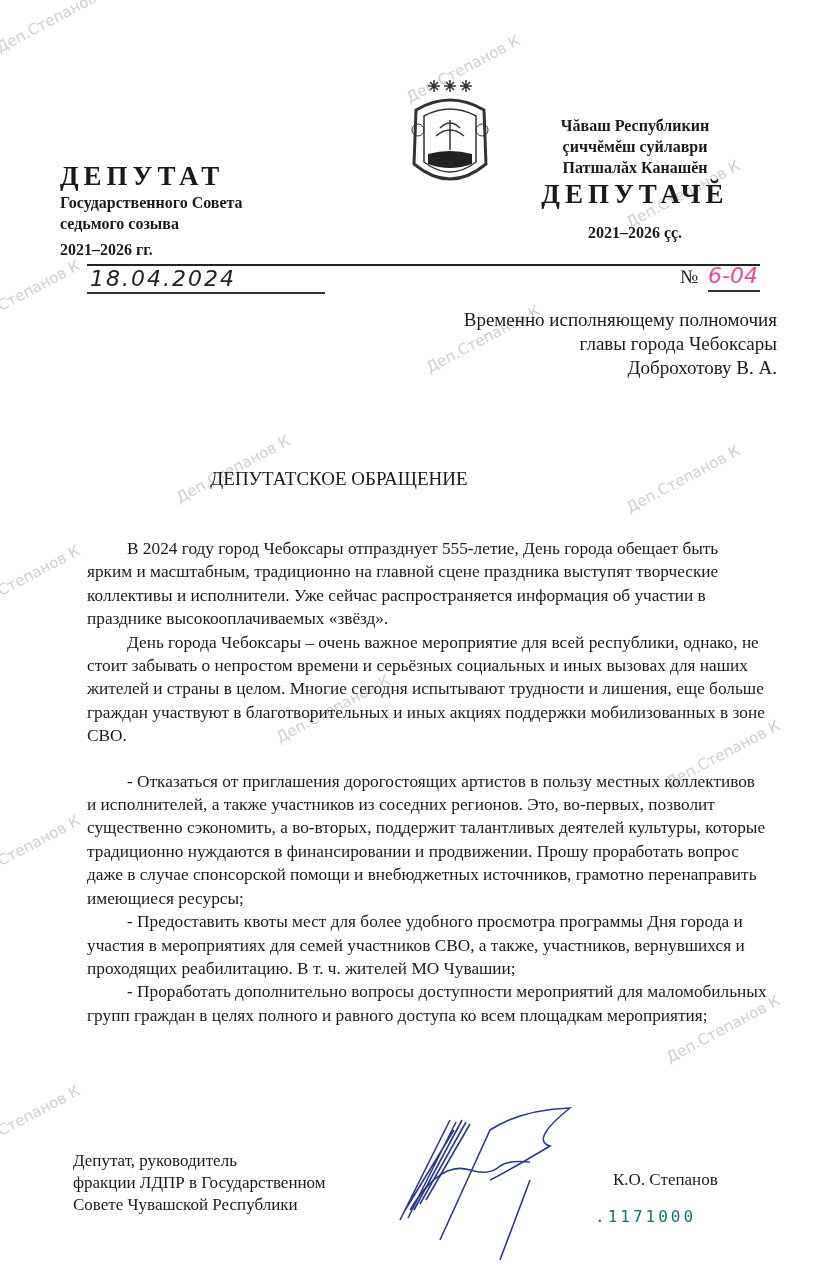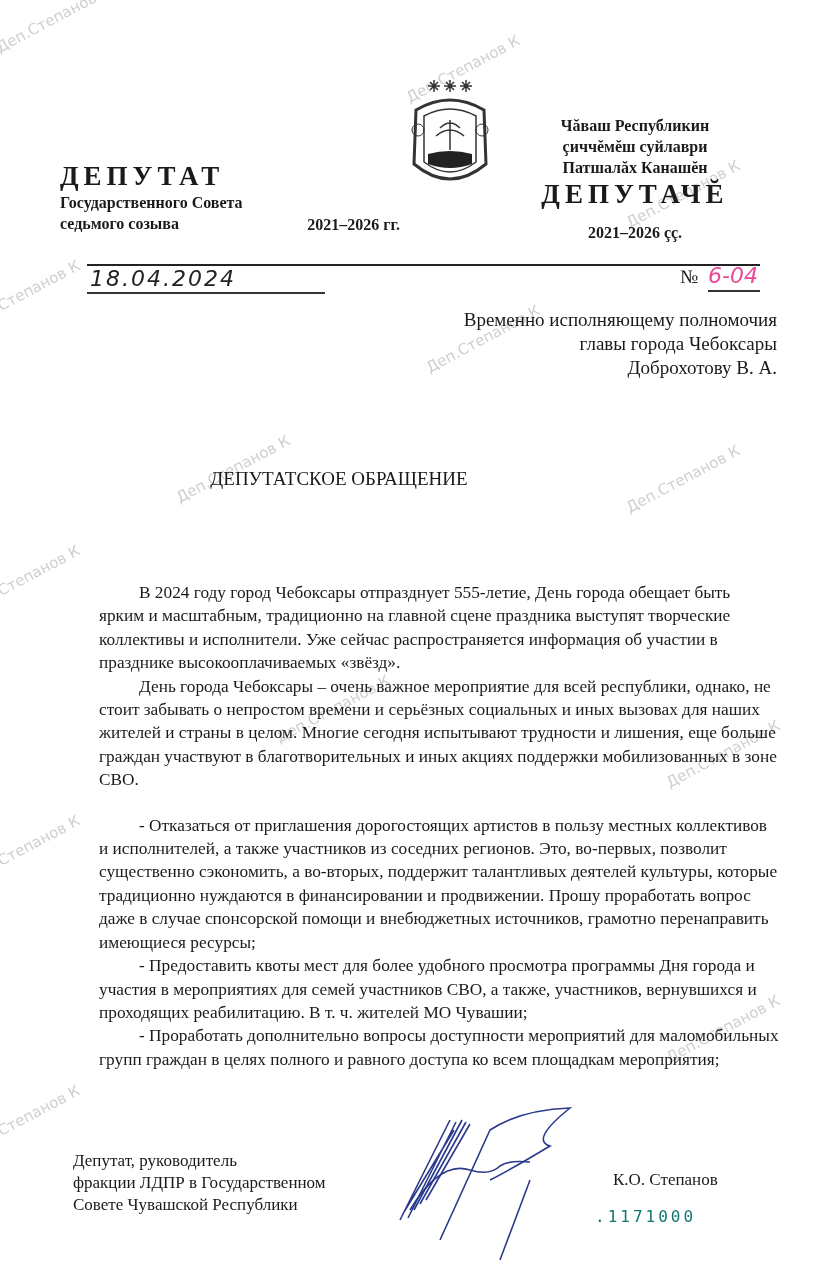--- a/index.html
+++ b/index.html
@@ -4,33 +4,33 @@
 <style>
   html, body { margin: 0; padding: 0; background: #ffffff; }
   body { width: 817px; height: 1280px; position: relative; overflow: hidden;
          font-family: "Liberation Serif", "DejaVu Serif", serif; color: #1a1a1a; }
   .abs { position: absolute; }
   .hdr-left { left: 60px; top: 112px; width: 340px; text-align: left; margin-top: 48px; }
   .hdr-right { left: 510px; top: 115px; width: 250px; text-align: center; }
   .big { font-weight: bold; font-size: 27px; letter-spacing: 5px; line-height: 32px; }
   .sub { font-weight: bold; font-size: 16px; line-height: 21px; }
   .years { font-weight: bold; font-size: 16px; }
-  .years-left { left: 60px; top: 216px; width: 340px; text-align: right; }
+  .years-left { left: 60px; top: 241px; width: 340px; text-align: left; }
   .years-right { left: 510px; top: 224px; width: 250px; text-align: center; }
   .rule-top { left: 87px; top: 264px; width: 673px; height: 2px; background: #222; }
   .date { left: 90px; top: 266px; font-family: "DejaVu Sans", sans-serif; font-style: italic;
           font-size: 22px; letter-spacing: 2px; color: #222; }
   .date-line { left: 87px; top: 292px; width: 238px; height: 1.5px; background: #333; }
   .numlbl { left: 680px; top: 266px; font-size: 19px; }
   .numval { left: 708px; top: 263px; font-family: "DejaVu Sans", sans-serif; font-style: italic;
             font-size: 22px; color: #ec4899; }
   .num-line { left: 708px; top: 290px; width: 52px; height: 1.5px; background: #333; }
   .addressee { right: 40px; top: 308px; text-align: right; font-size: 19px; line-height: 24px; }
   .title { left: 0; width: 678px; top: 468px; text-align: center; font-size: 19px; }
-  .body { left: 99px; top: 537px; width: 680px; font-size: 17.3px; line-height: 23.4px; text-align: left; margin-top: 44px; }
+  .body { left: 87px; top: 537px; width: 680px; font-size: 17.3px; line-height: 23.4px; text-align: left; }
   .body p { margin: 0; }
   .body p.ind { text-indent: 40px; }
   .body .gap { height: 22px; }
   .sig-role { left: 73px; top: 1150px; font-size: 17px; line-height: 22px; }
   .sig-name { left: 613px; top: 1170px; font-size: 17px; }
   .stamp { left: 595px; top: 1207px; font-size: 16px; color: #0f766e; letter-spacing: 3px; font-family: "DejaVu Sans Mono", monospace; }
   .watermark { font-family: "DejaVu Sans", sans-serif; font-size: 15px; color: #cfcfcf;
                transform: rotate(-28deg); white-space: nowrap; }
   .emblem { left: 398px; top: 72px; width: 104px; height: 126px; }
   .signature { left: 380px; top: 1100px; width: 200px; height: 160px; }

